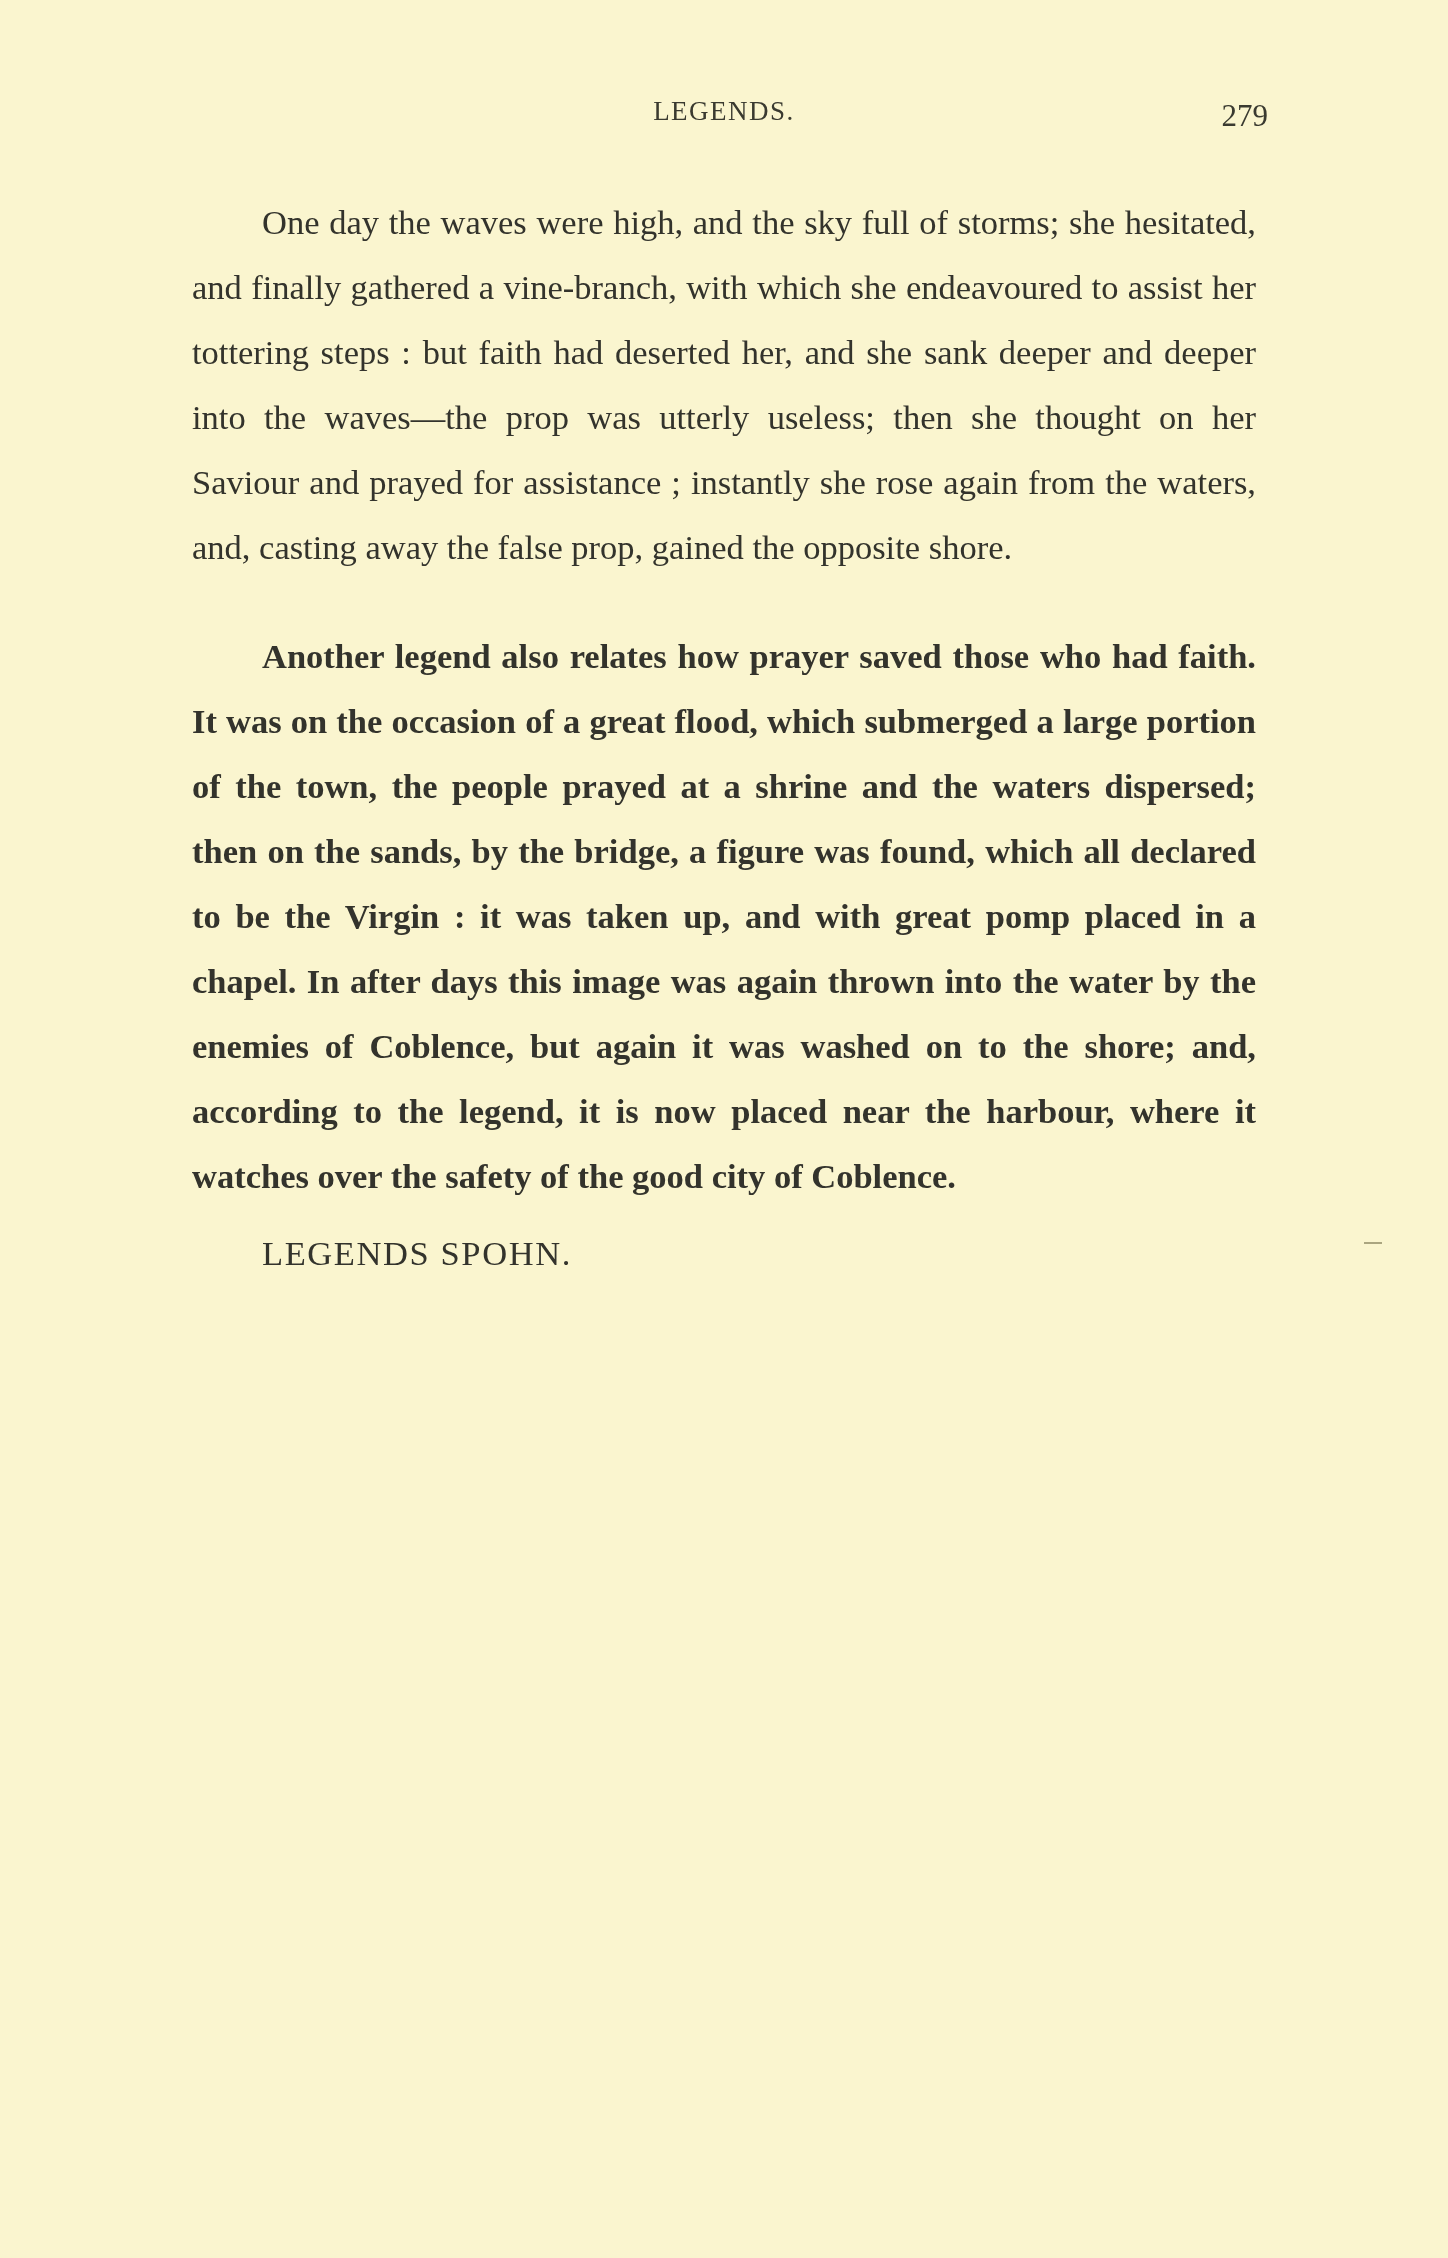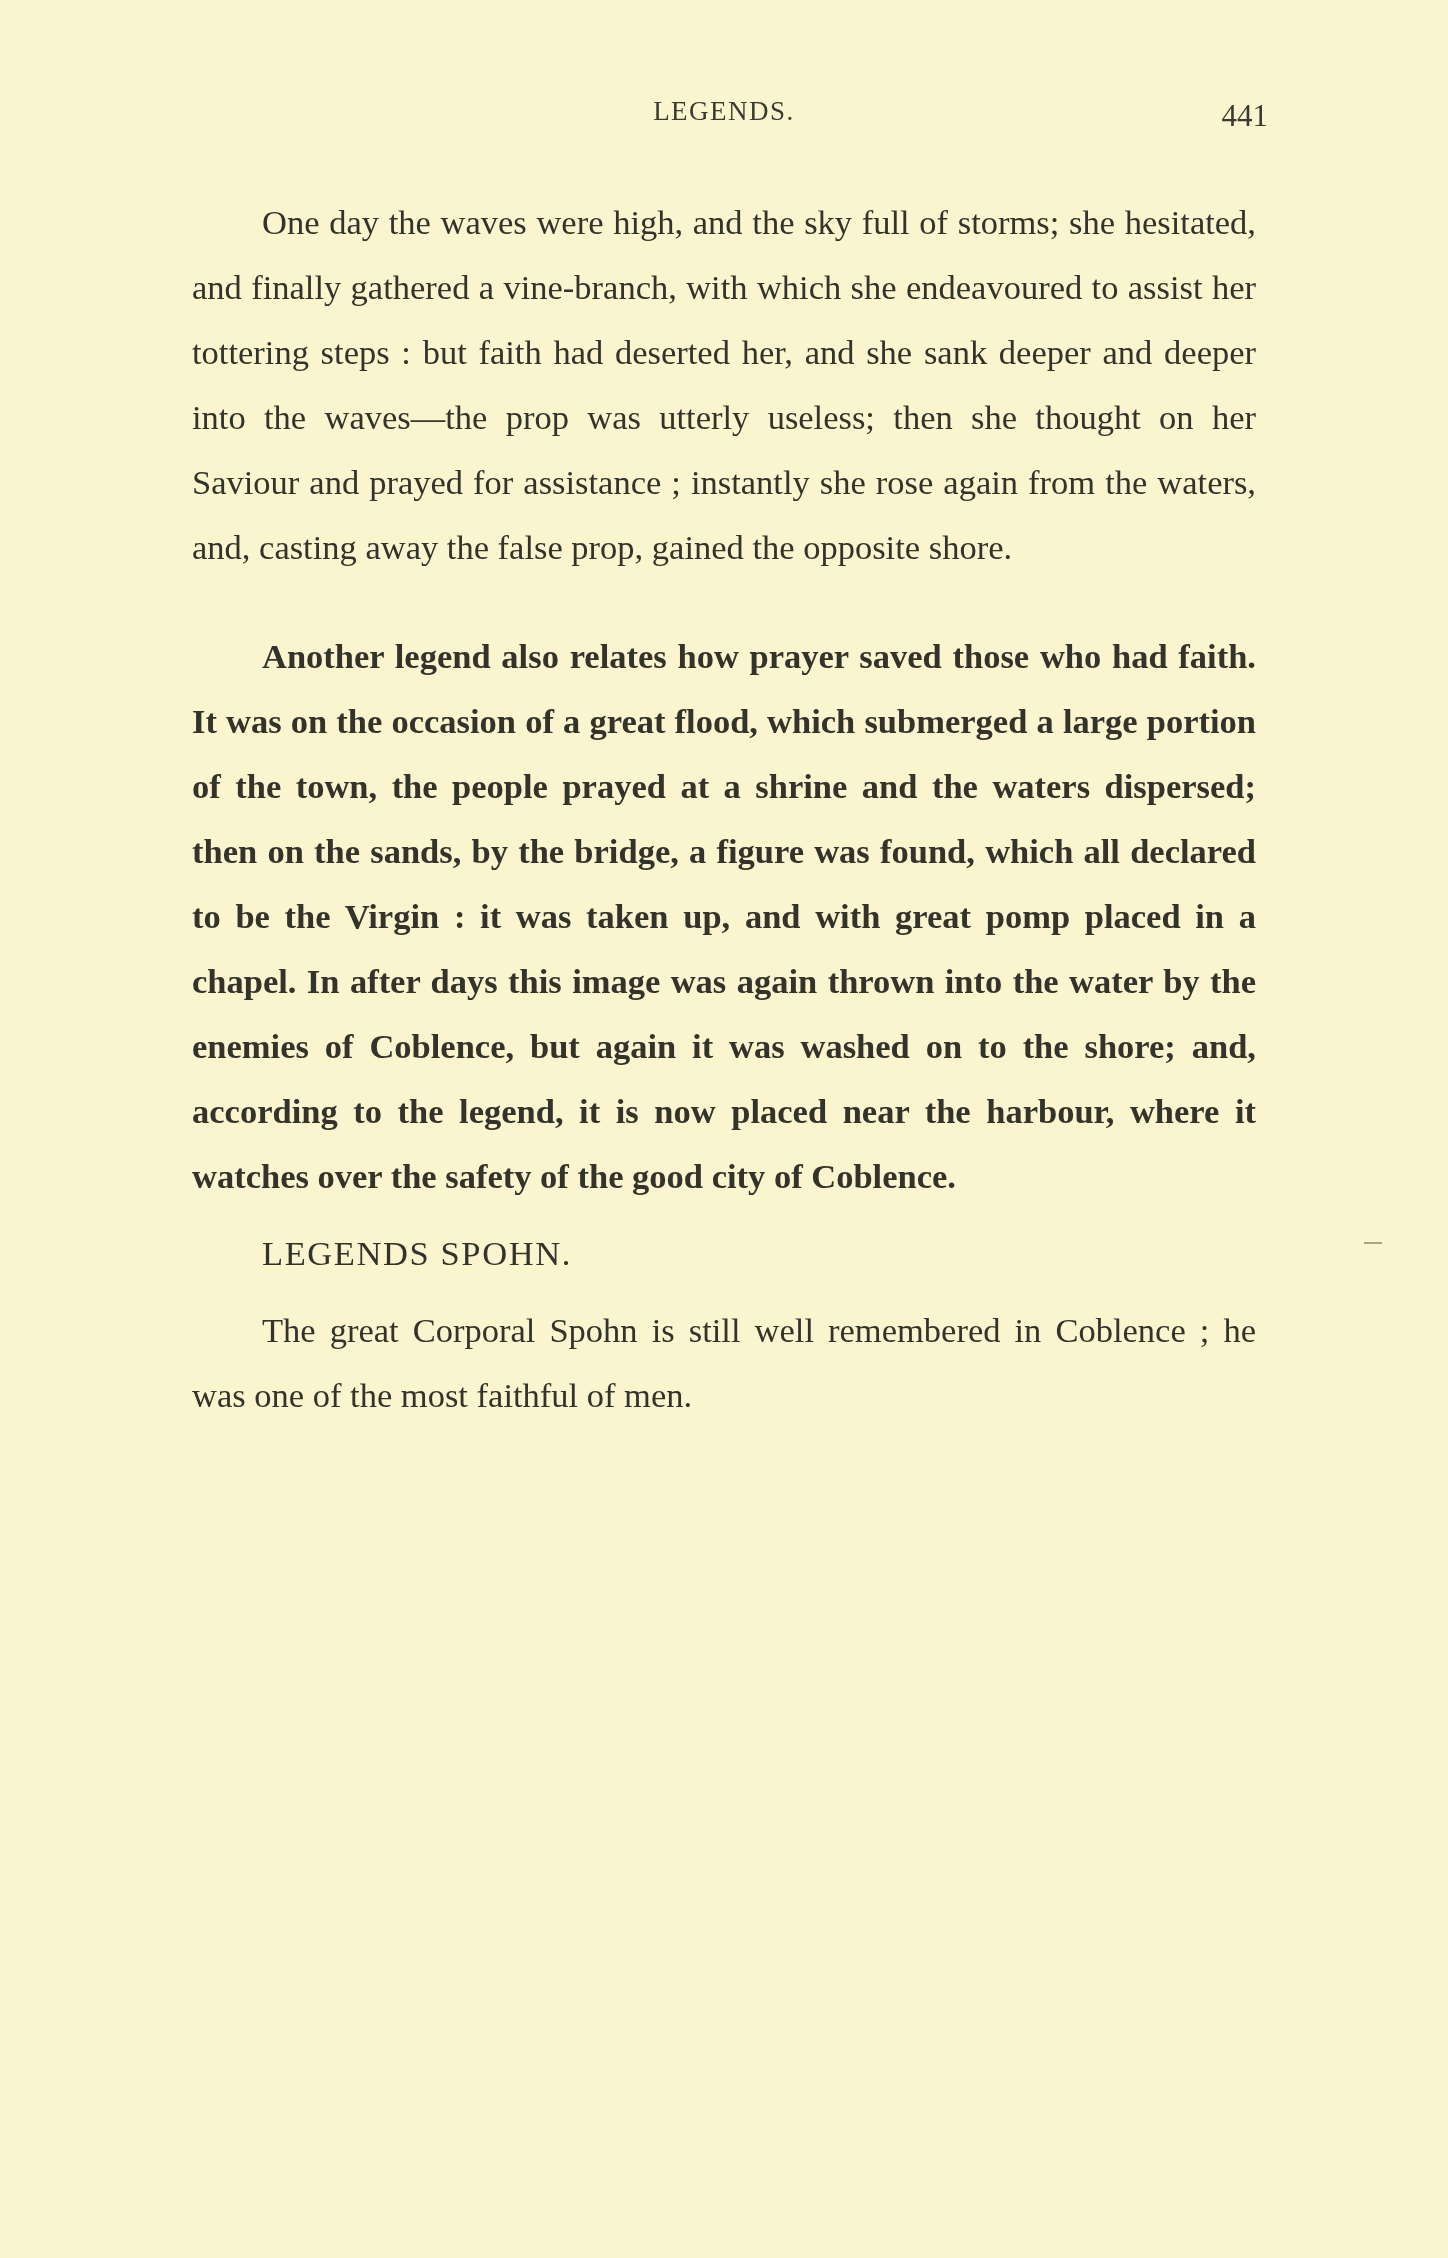--- a/index.html
+++ b/index.html
@@ -86,25 +86,24 @@
     opacity: .75;
   }
 </style>
 </head>
 <body>
 
 <div class="page">
 
   <div class="header">
     <div class="running-title">LEGENDS.</div>
-    <div class="folio">441</div>
+    <div class="folio">279</div>
   </div>
 
   <div class="edge-mark"></div>
 
   <div class="body-text">
     <p class="para">One day the waves were high, and the sky full of storms; she hesitated, and finally gathered a vine-branch, with which she endeavoured to assist her tottering steps : but faith had deserted her, and she sank deeper and deeper into the waves—the prop was utterly useless; then she thought on her Saviour and prayed for assistance ; instantly she rose again from the waters, and, casting away the false prop, gained the opposite shore.</p>
     <p class="para gap-before">Another legend also relates how prayer saved those who had faith.  It was on the occasion of a great flood, which submerged a large portion of the town, the people prayed at a shrine and the waters dispersed; then on the sands, by the bridge, a figure was found, which all declared to be the Virgin : it was taken up, and with great pomp placed in a chapel.  In after days this image was again thrown into the water by the enemies of Coblence, but again it was washed on to the shore; and, according to the legend, it is now placed near the harbour, where it watches over the safety of the good city of Coblence.</p>
     <p class="para section-title">LEGENDS SPOHN.</p>
-    <p class="para closing">The great Corporal Spohn is still well remembered in Coblence ; he was one of the most faithful of men.</p>
   </div>
 
 </div>
 
 </body></html>

